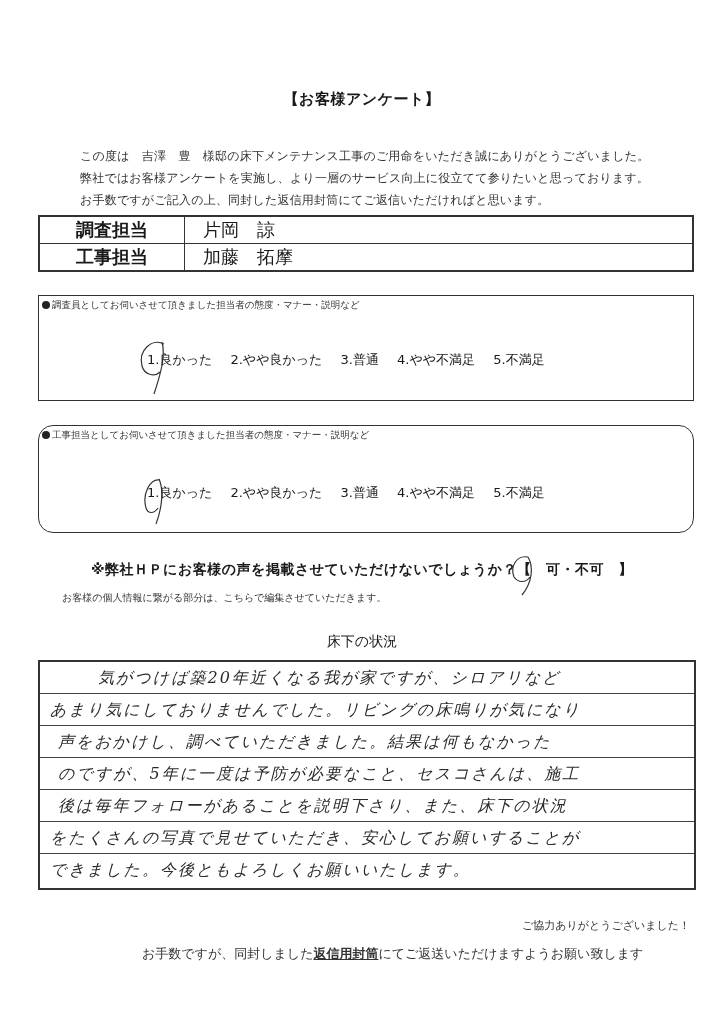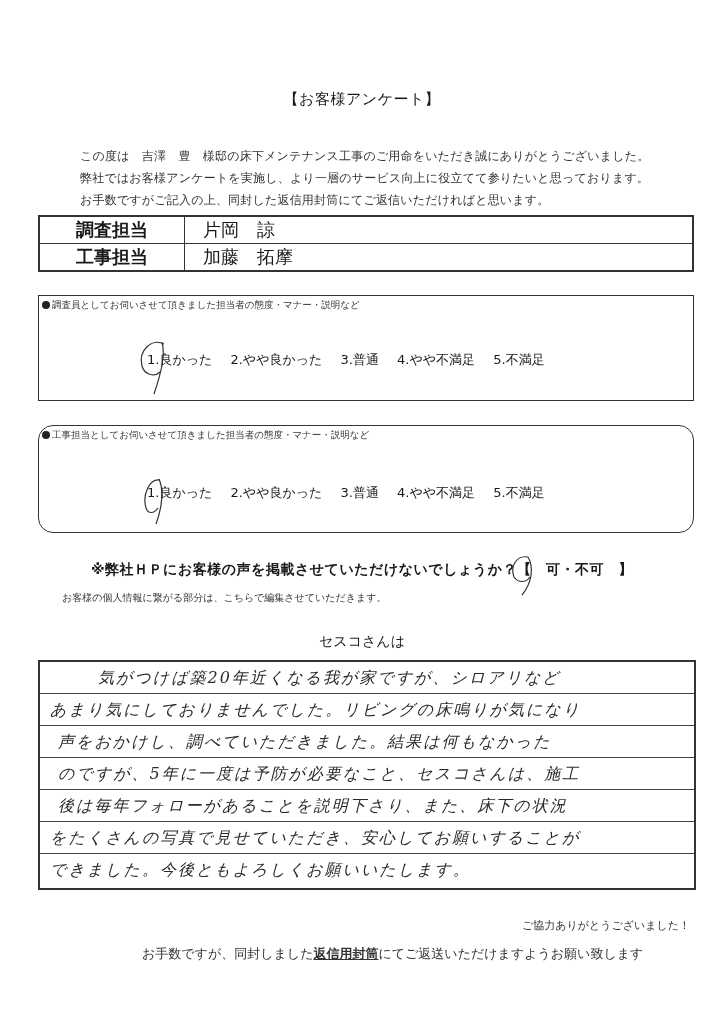--- a/index.html
+++ b/index.html
@@ -3,21 +3,21 @@
 <meta charset="utf-8">
 <style>
   html, body { margin: 0; padding: 0; background: #ffffff; }
   body {
     width: 724px; height: 1024px; position: relative; overflow: hidden;
     font-family: "DejaVu Sans", "Liberation Sans", sans-serif; color: #1a1a1a;
   }
   .abs { position: absolute; }
   .title {
     left: 0; width: 724px; top: 90px; text-align: center;
-    font-size: 15px; font-weight: normal; letter-spacing: 0.5px;
+    font-size: 15px; font-weight: bold; letter-spacing: 0.5px;
   }
   .intro { left: 80px; font-size: 12px; color: #333; letter-spacing: 0.2px; white-space: nowrap; margin-top: 20px; }
   .intro.l1 { top: 128px; }
   .intro.l2 { top: 150px; }
   .intro.l3 { top: 172px; }
 
   table.staff {
     position: absolute; left: 38px; top: 215px; width: 656px;
     border-collapse: collapse; border: 2px solid #333;
   }
@@ -113,21 +113,21 @@
     <span>5.不満足</span>
   </div>
 </div>
 
 <div class="abs hp-q">※弊社ＨＰにお客様の声を掲載させていただけないでしょうか？【　可・不可　】</div>
 <svg class="hp-circle" viewBox="0 0 36 44">
   <path d="M22 4 C 10 2, 4 14, 8 24 C 12 30, 20 30, 24 24 M 22 4 C 28 14, 26 30, 16 42" fill="none" stroke="#333" stroke-width="1.2"></path>
 </svg>
 <div class="abs hp-note">お客様の個人情報に繋がる部分は、こちらで編集させていただきます。</div>
 
-<div class="abs voice-title">セスコさんは</div>
+<div class="abs voice-title">床下の状況</div>
 <div class="voice-box">
   <div class="voice-row r1">気がつけば築20年近くなる我が家ですが、シロアリなど</div>
   <div class="voice-row r2">あまり気にしておりませんでした。リビングの床鳴りが気になり</div>
   <div class="voice-row r3">声をおかけし、調べていただきました。結果は何もなかった</div>
   <div class="voice-row r4">のですが、5年に一度は予防が必要なこと、セスコさんは、施工</div>
   <div class="voice-row r5">後は毎年フォローがあることを説明下さり、また、床下の状況</div>
   <div class="voice-row r6">をたくさんの写真で見せていただき、安心してお願いすることが</div>
   <div class="voice-row r7">できました。今後ともよろしくお願いいたします。</div>
 </div>
 

